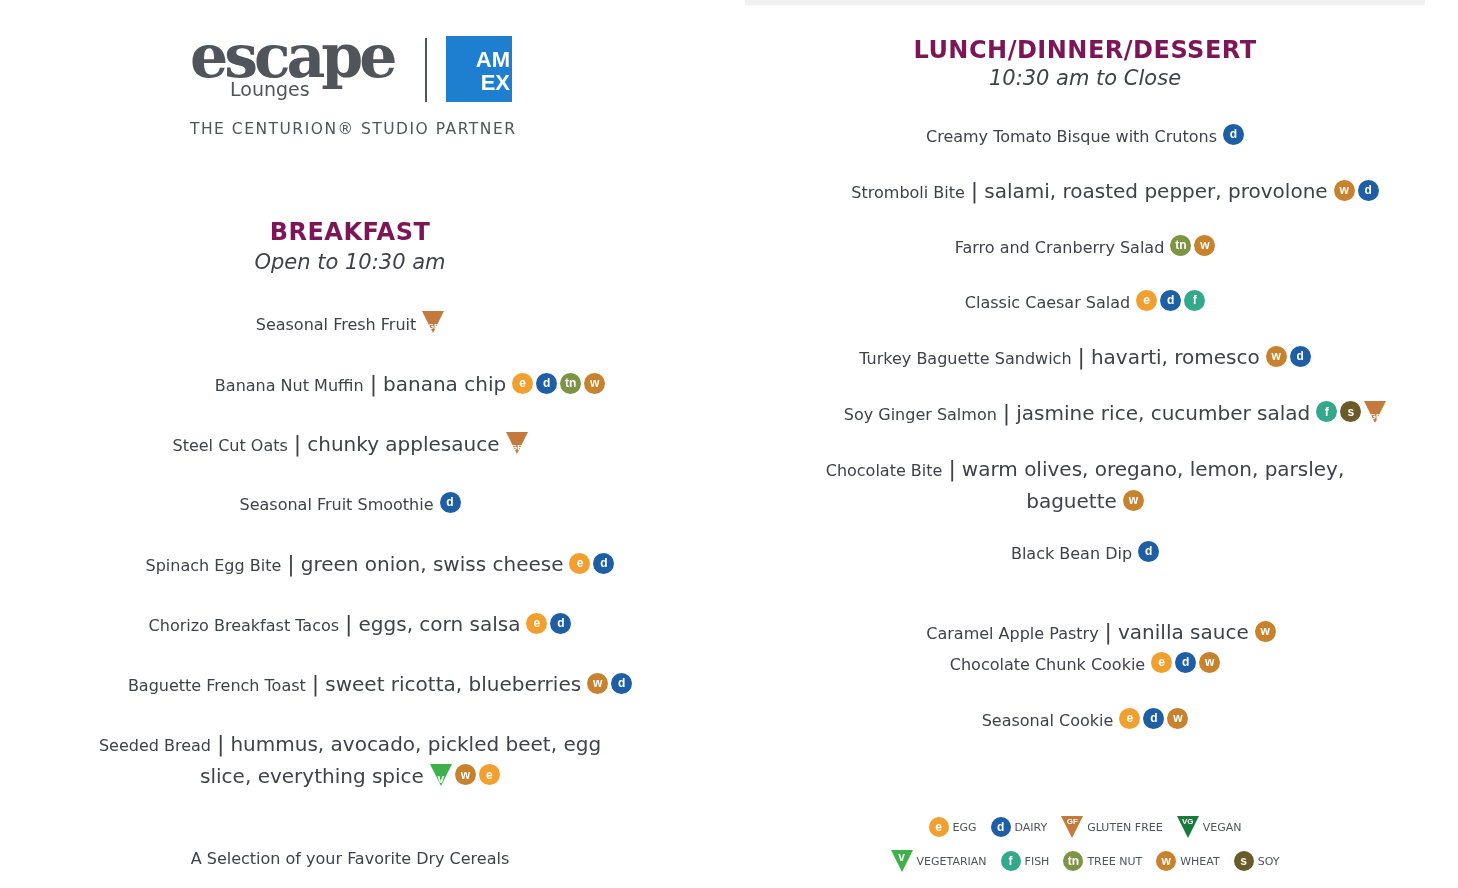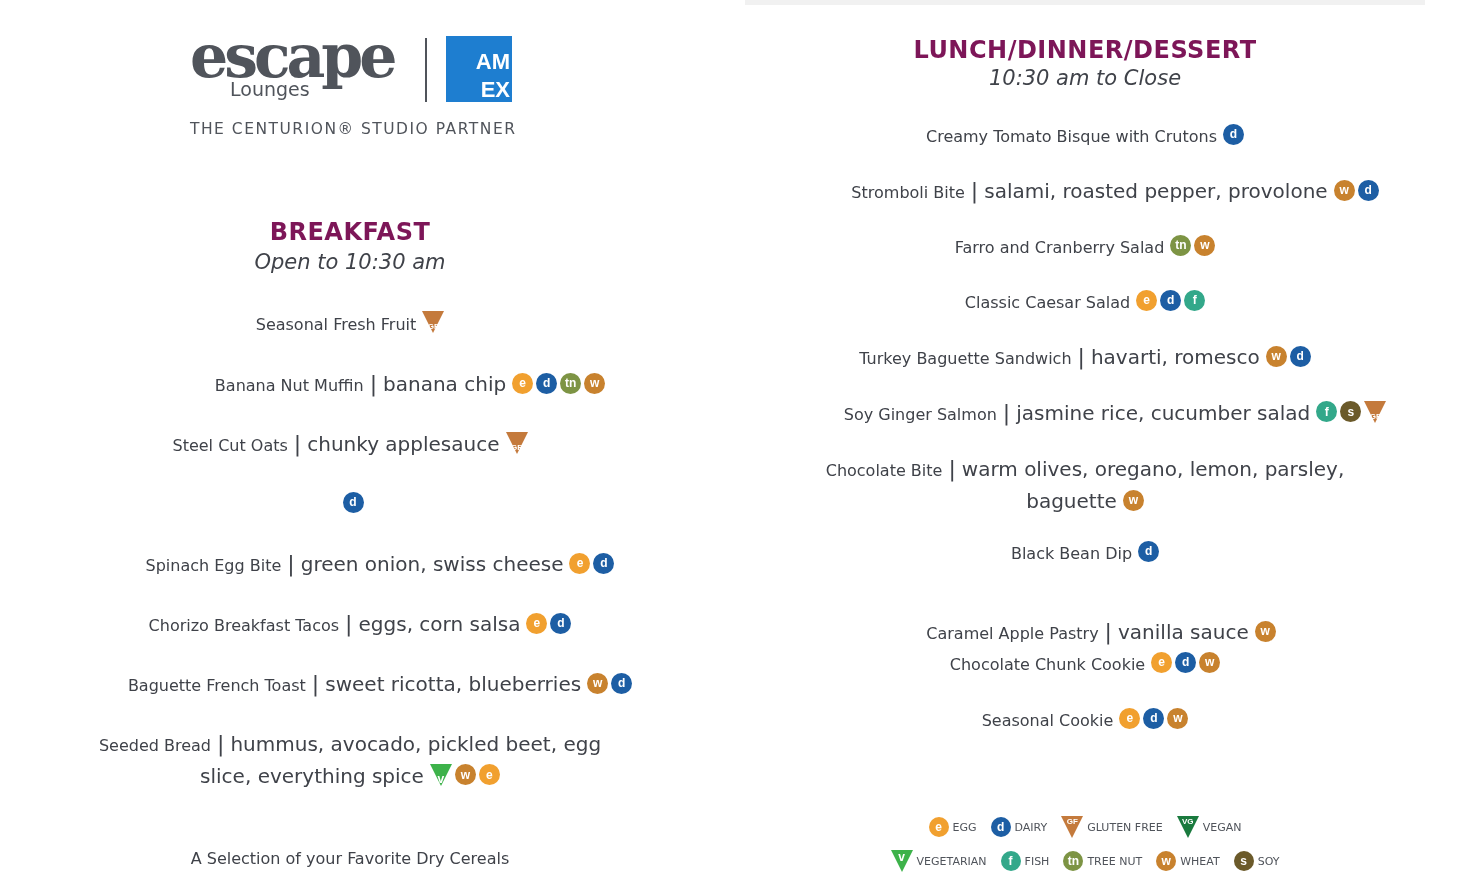--- a/index.html
+++ b/index.html
@@ -10,21 +10,21 @@
   .left { left:0; width:700px; }
   .right { left:745px; width:680px; }
 
   
   .logo { position:absolute; left:190px; top:30px; width:330px; height:110px; }
   .escape { position:absolute; left:0; top:-4px; font-family:"DejaVu Serif", serif; font-weight:bold;
             font-size:60px; letter-spacing:-4px; color:#50545b; line-height:1; }
   .lounges { position:absolute; left:40px; top:48px; font-size:19px; color:#50545b; }
   .logo-div { position:absolute; left:235px; top:8px; width:2px; height:64px; background:#50545b; }
   .amex { position:absolute; left:256px; top:6px; width:66px; height:66px; background:#1e7ed0;
-          color:#fff; font-weight:bold; font-size:22px; line-height:28px; text-align:right; padding:12px 2px 0 0; box-sizing:border-box; font-family:"Liberation Sans", sans-serif; }
+          color:#fff; font-weight:bold; font-size:22px; line-height:23px; text-align:right; padding:12px 2px 0 0; box-sizing:border-box; font-family:"Liberation Sans", sans-serif; }
   .tagline { position:absolute; left:0; top:90px; font-size:15.5px; letter-spacing:1.5px; color:#50545b; white-space:nowrap; }
 
   .section-title { position:absolute; width:100%; text-align:center; color:#7d1658; font-weight:bold; font-size:24px; letter-spacing:0.5px; }
   .section-sub { position:absolute; width:100%; text-align:center; font-style:italic; font-size:21px; color:#3f4249; }
 
   .item { position:absolute; width:100%; text-align:center; font-size:22px; line-height:30px; white-space:nowrap; }
   .item .name { font-size:16px; }
   .item .sep { margin:0 6px; }
   .item .desc { font-size:20px; }
   .tags { display:inline-flex; gap:3px; vertical-align:middle; margin-left:6px; position:relative; top:-2px; }
@@ -65,21 +65,21 @@
           <span class="tag" style="background: rgb(241, 160, 47);">e</span>
           <span class="tag" style="background: rgb(29, 94, 164);">d</span>
           <span class="tag" style="background: rgb(125, 148, 68);">tn</span>
           <span class="tag" style="background: rgb(200, 130, 46);">w</span>
         </span></div>
       <div class="item" style="top: 429px; left: 0px;"><span class="name">Steel Cut Oats</span><span class="sep">|</span><span class="desc">chunky applesauce</span><span class="tags">
           <span class="tri" style="border-top-color: rgb(196, 122, 60);">
             <span>GF</span>
           </span>
         </span></div>
-      <div class="item" style="top: 488px; left: 0px;"><span class="tags">
+      <div class="item" style="top: 488px; left: 0px;"><span class="name">Seasonal Fruit Smoothie</span><span class="tags">
           <span class="tag" style="background: rgb(29, 94, 164);">d</span>
         </span></div>
       <div class="item" style="top: 549px; left: 30px;"><span class="name">Spinach Egg Bite</span><span class="sep">|</span><span class="desc">green onion, swiss cheese</span><span class="tags">
           <span class="tag" style="background: rgb(241, 160, 47);">e</span>
           <span class="tag" style="background: rgb(29, 94, 164);">d</span>
         </span></div>
       <div class="item" style="top: 609px; left: 10px;"><span class="name">Chorizo Breakfast Tacos</span><span class="sep">|</span><span class="desc">eggs, corn salsa</span><span class="tags">
           <span class="tag" style="background: rgb(241, 160, 47);">e</span>
           <span class="tag" style="background: rgb(29, 94, 164);">d</span>
         </span></div>

